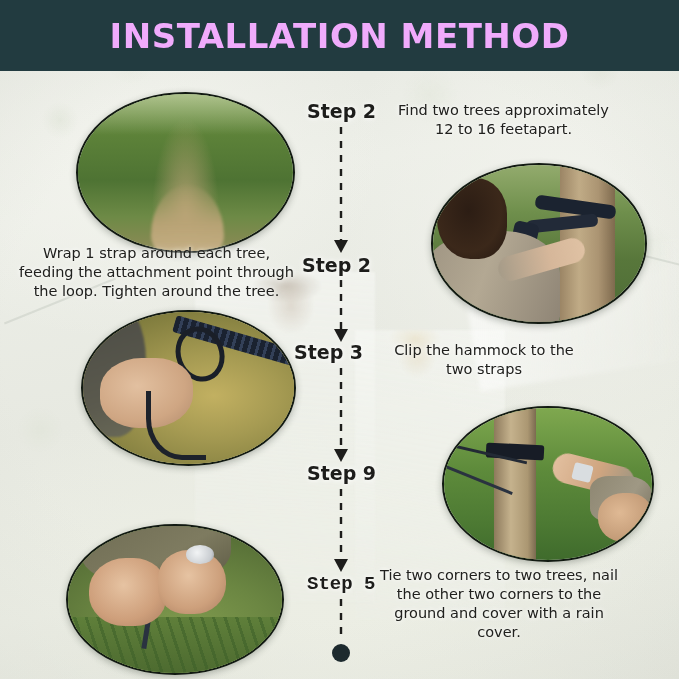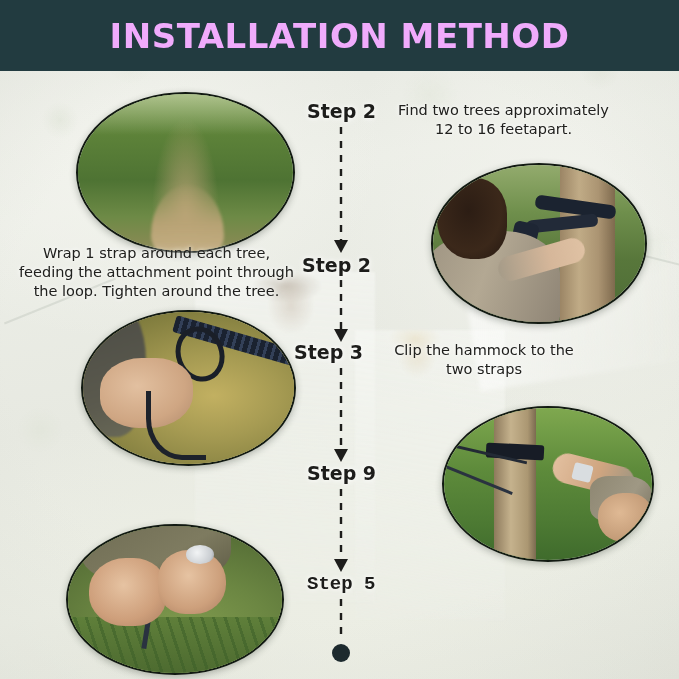--- a/index.html
+++ b/index.html
@@ -395,14 +395,15 @@
 
   <div class="step-label" id="step-label-1">Step 2</div>
   <div class="step-label" id="step-label-2">Step 2</div>
   <div class="step-label" id="step-label-3">Step 3</div>
   <div class="step-label" id="step-label-4">Step 9</div>
   <div class="step-label" id="step-label-5">Step 5</div>
 
   <div class="caption" id="caption-1">Find two trees approximately 12 to 16 feetapart.</div>
   <div class="caption" id="caption-2">Wrap 1 strap around each tree, feeding the attachment point through the loop. Tighten around the tree.</div>
   <div class="caption" id="caption-3">Clip the hammock to the two straps</div>
+  <div class="caption" id="caption-5">Tie two corners to two trees, nail the other two corners to the ground and cover with a rain cover.</div>
 
 </div>
 
 </body></html>

